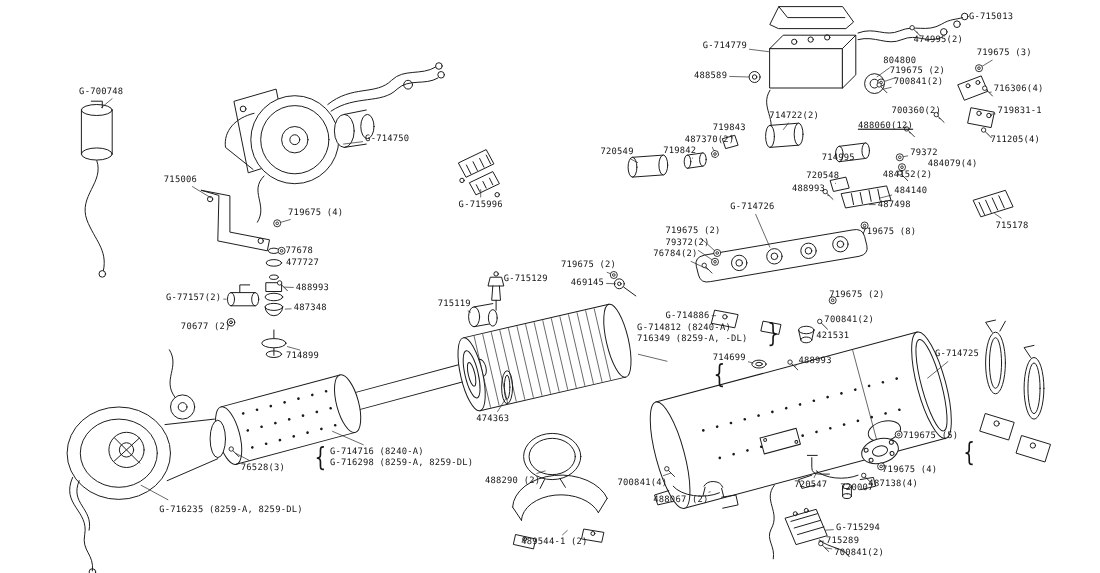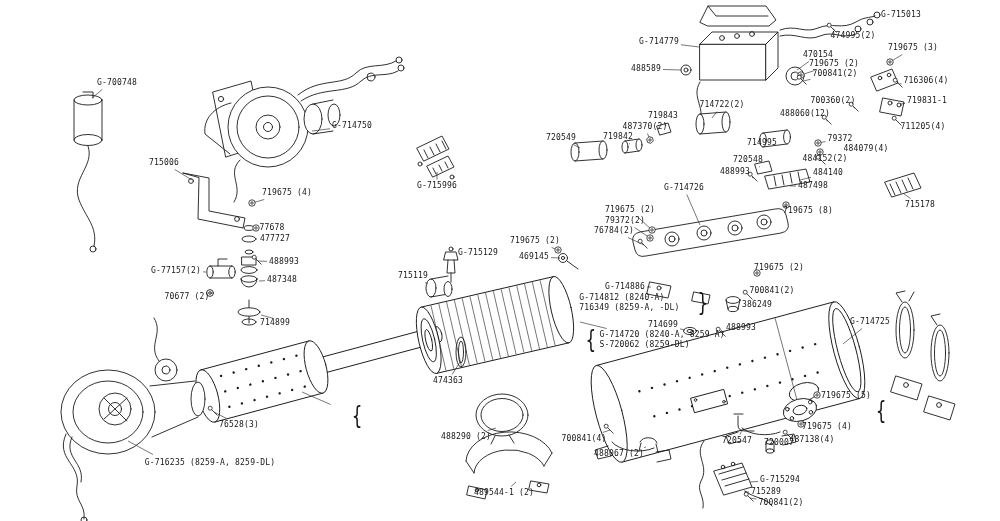--- a/index.html
+++ b/index.html
@@ -424,21 +424,21 @@
       <circle stroke="#1b1b1b" stroke-width="0.8" fill="#fff" cx="606.2" cy="426.2" r="2"></circle>
       <line x1="644.0714285714286" y1="447.5" x2="646" y2="447" stroke="#1b1b1b" stroke-width="0.6"></line>
       <line x1="758" y1="481.46666666666664" x2="750" y2="482" stroke="#1b1b1b" stroke-width="0.6"></line>
       <line x1="749" y1="492" x2="744" y2="492" stroke="#1b1b1b" stroke-width="0.6"></line>
       <line x1="756.5" y1="499.0483870967742" x2="750" y2="498" stroke="#1b1b1b" stroke-width="0.6"></line>
       <line stroke="#1b1b1b" stroke-width="0.8" fill="none" x1="747" y1="495" x2="753.5" y2="501.5"></line>
       <circle stroke="#1b1b1b" stroke-width="0.8" fill="#fff" cx="746.2" cy="494.2" r="2"></circle>
     </svg>
 
   <div id="labels">
-      <div class="lbl" style="left: 117px; top: 83px;">
+      <div class="lbl" style="left: 92px; top: 83px;">
         <div>
           <div class="ln">G-700748</div>
         </div>
       </div>
       <div class="lbl" style="left: 352px; top: 126px;">
         <div>
           <div class="ln">G-714750</div>
         </div>
       </div>
       <div class="lbl" style="left: 164px; top: 163px;">
@@ -506,20 +506,24 @@
           <div class="ln">474363</div>
         </div>
       </div>
       <div class="lbl" style="left: 239px; top: 425px;">
         <div>
           <div class="ln">76528(3)</div>
         </div>
       </div>
       <div class="lbl" style="left: 357px; top: 416px;">
         <span class="brace" style="font-size: 24px;">{</span>
+        <div>
+          <div class="ln">G-714716 (8240-A)</div>
+          <div class="ln">G-716298 (8259-A, 8259-DL)</div>
+        </div>
       </div>
       <div class="lbl" style="left: 165px; top: 463px; margin-left: 45px;">
         <div>
           <div class="ln">G-716235 (8259-A, 8259-DL)</div>
         </div>
       </div>
       <div class="lbl" style="left: 466px; top: 437px;">
         <div>
           <div class="ln">488290 (2)</div>
         </div>
@@ -544,21 +548,21 @@
           <div class="ln">474995(2)</div>
         </div>
       </div>
       <div class="lbl" style="left: 901px; top: 15px;">
         <div>
           <div class="ln">G-715013</div>
         </div>
       </div>
       <div class="lbl" style="left: 818px; top: 55px;">
         <div>
-          <div class="ln">470154</div>
+          <div class="ln">804800</div>
         </div>
       </div>
       <div class="lbl" style="left: 834px; top: 64px;">
         <div>
           <div class="ln">719675 (2)</div>
         </div>
       </div>
       <div class="lbl" style="left: 835px; top: 74px;">
         <div>
           <div class="ln">700841(2)</div>
@@ -582,21 +586,21 @@
       <div class="lbl" style="left: 833px; top: 101px;">
         <div>
           <div class="ln">700360(2)</div>
         </div>
       </div>
       <div class="lbl" style="left: 923px; top: 127px;">
         <div>
           <div class="ln">711205(4)</div>
         </div>
       </div>
-      <div class="lbl" style="left: 805px; top: 114px;">
+      <div class="lbl" style="left: 805px; top: 114px; text-decoration: underline;">
         <div>
           <div class="ln">488060(12)</div>
         </div>
       </div>
       <div class="lbl" style="left: 762px; top: 143px;">
         <div>
           <div class="ln">714995</div>
         </div>
       </div>
       <div class="lbl" style="left: 840px; top: 139px;">
@@ -716,34 +720,30 @@
         </div>
         <span class="brace" style="font-size: 24px;">}</span>
       </div>
       <div class="lbl" style="left: 772px; top: 291px;">
         <div>
           <div class="ln">700841(2)</div>
         </div>
       </div>
       <div class="lbl" style="left: 757px; top: 305px;">
         <div>
-          <div class="ln">386249</div>
+          <div class="ln">421531</div>
         </div>
       </div>
       <div class="lbl" style="left: 663px; top: 325px;">
         <div>
           <div class="ln">714699</div>
         </div>
       </div>
       <div class="lbl" style="left: 654px; top: 340px;">
         <span class="brace" style="font-size: 24px;">{</span>
-        <div>
-          <div class="ln">G-714720 (8240-A, 8259-A)</div>
-          <div class="ln">S-720062 (8259-DL)</div>
-        </div>
       </div>
       <div class="lbl" style="left: 741px; top: 328px;">
         <div>
           <div class="ln">488993</div>
         </div>
       </div>
       <div class="lbl" style="left: 870px; top: 322px;">
         <div>
           <div class="ln">G-714725</div>
         </div>

